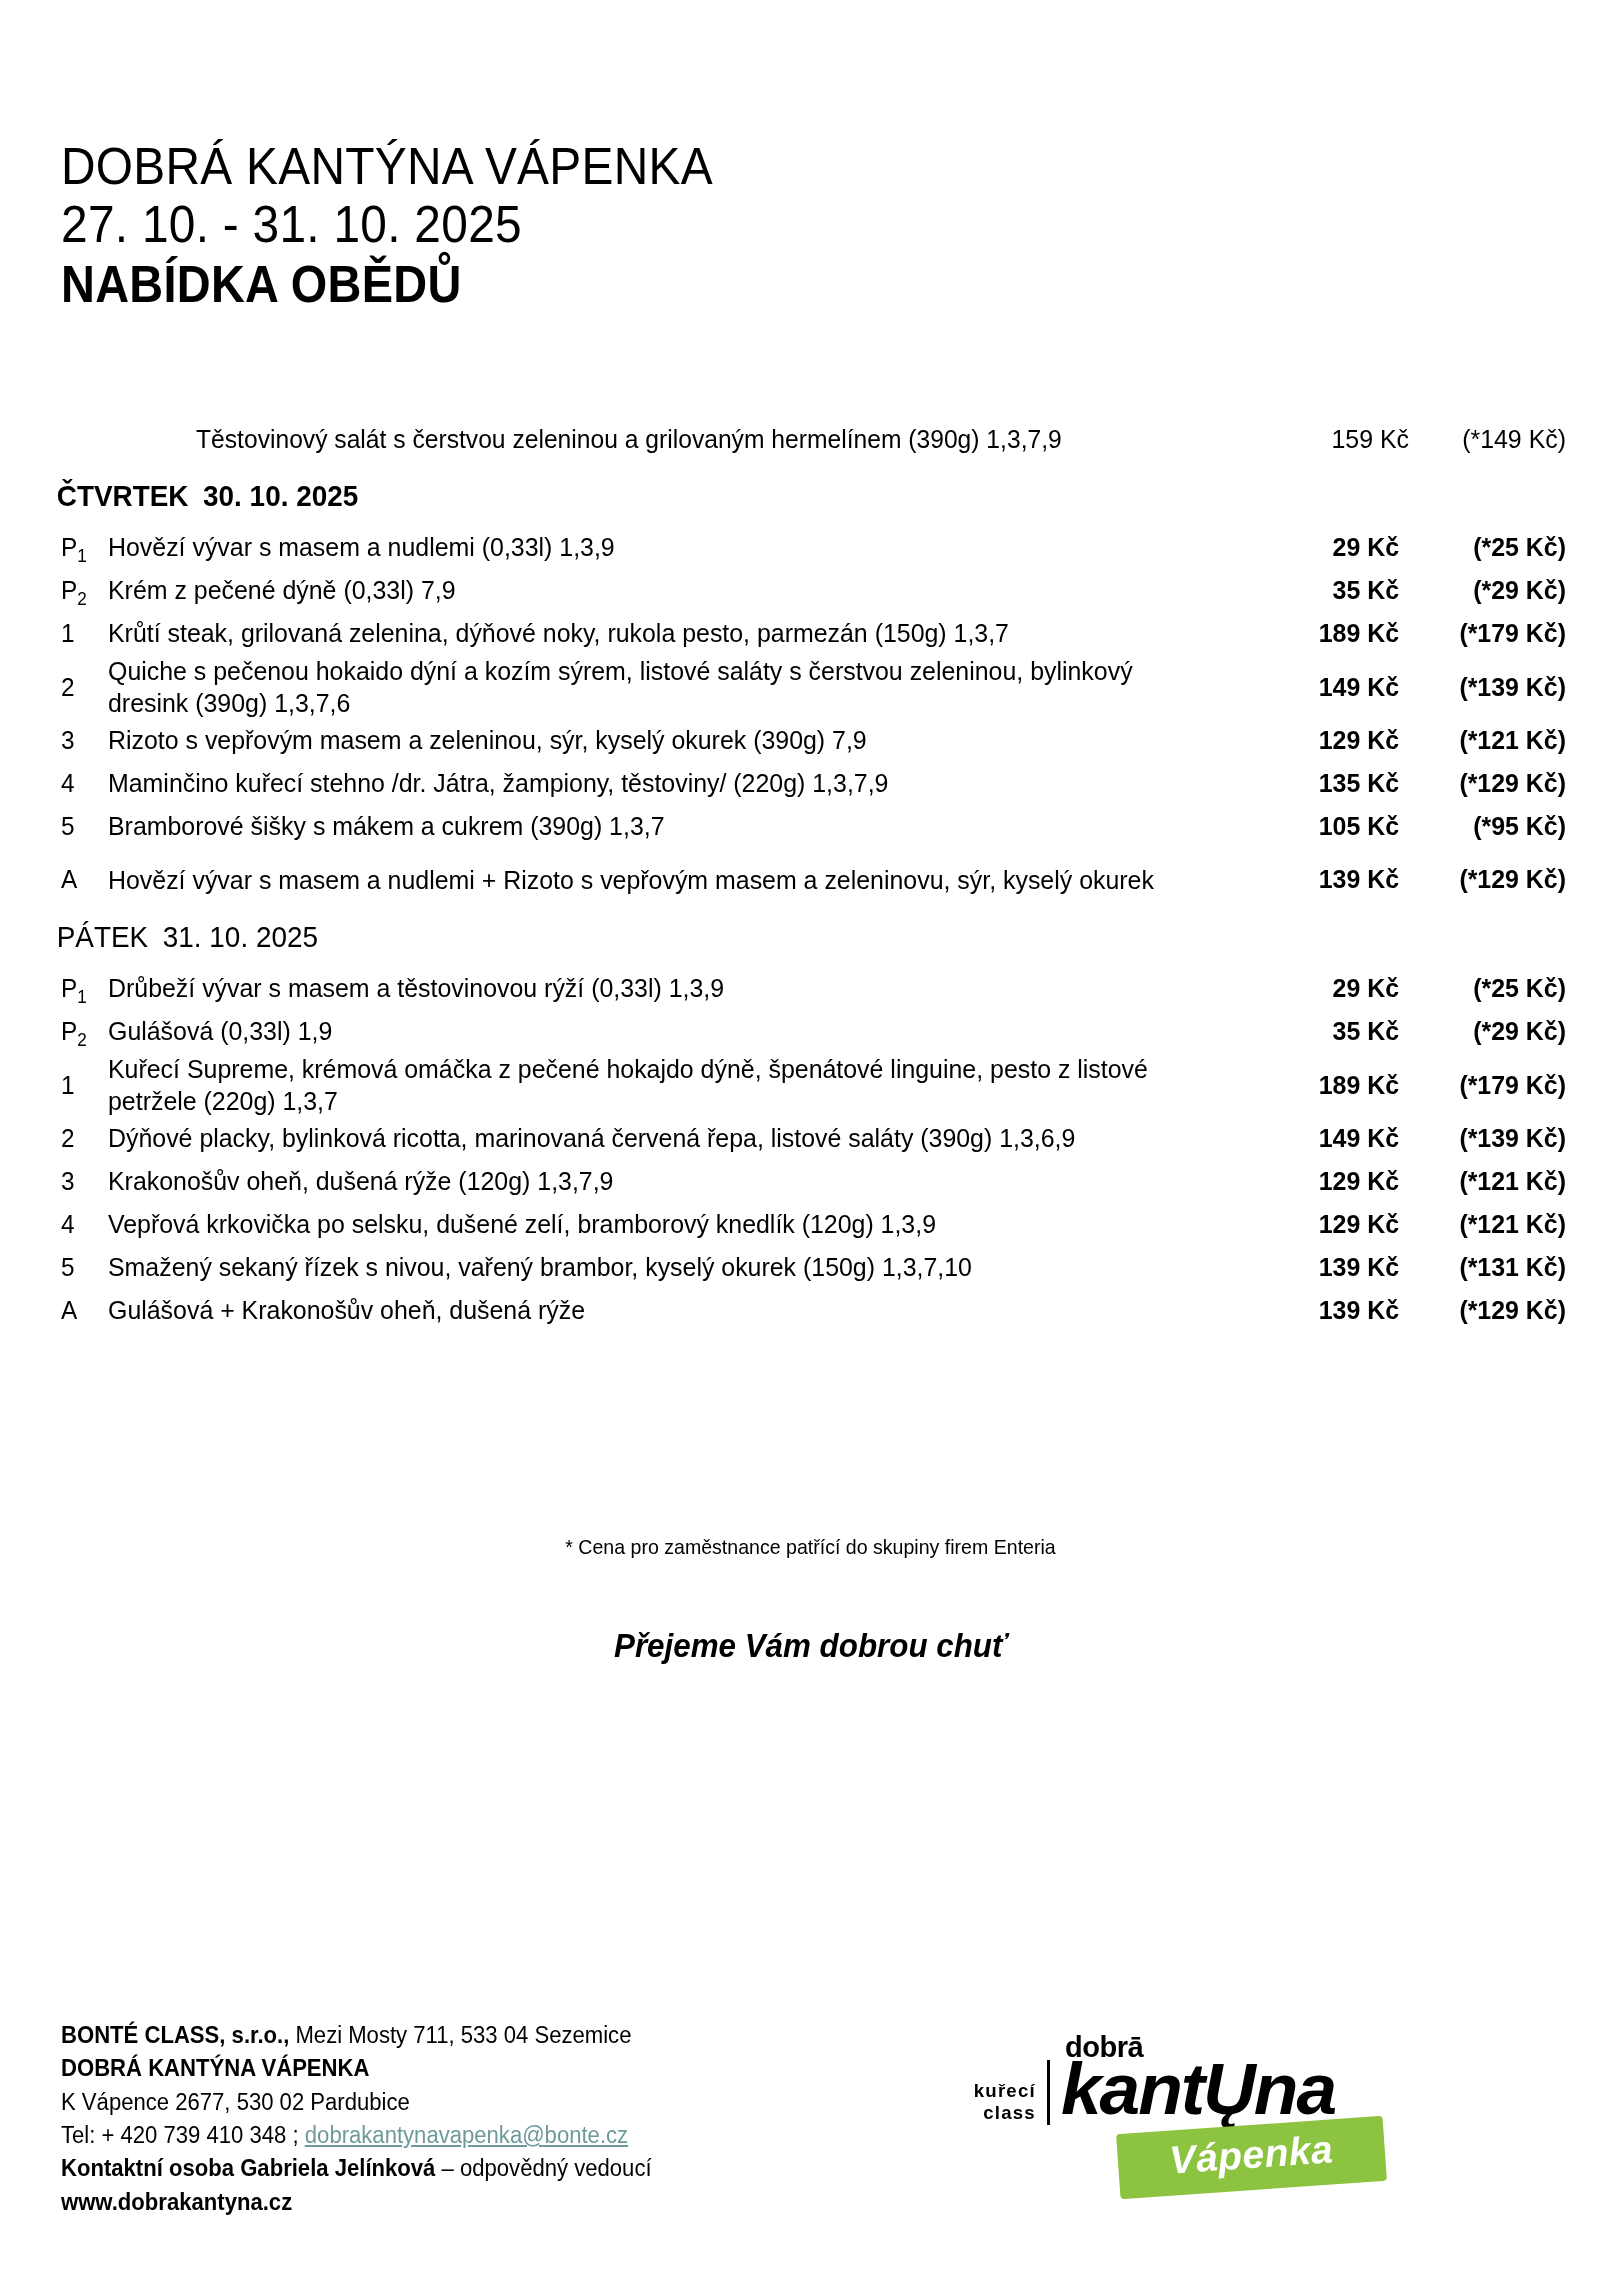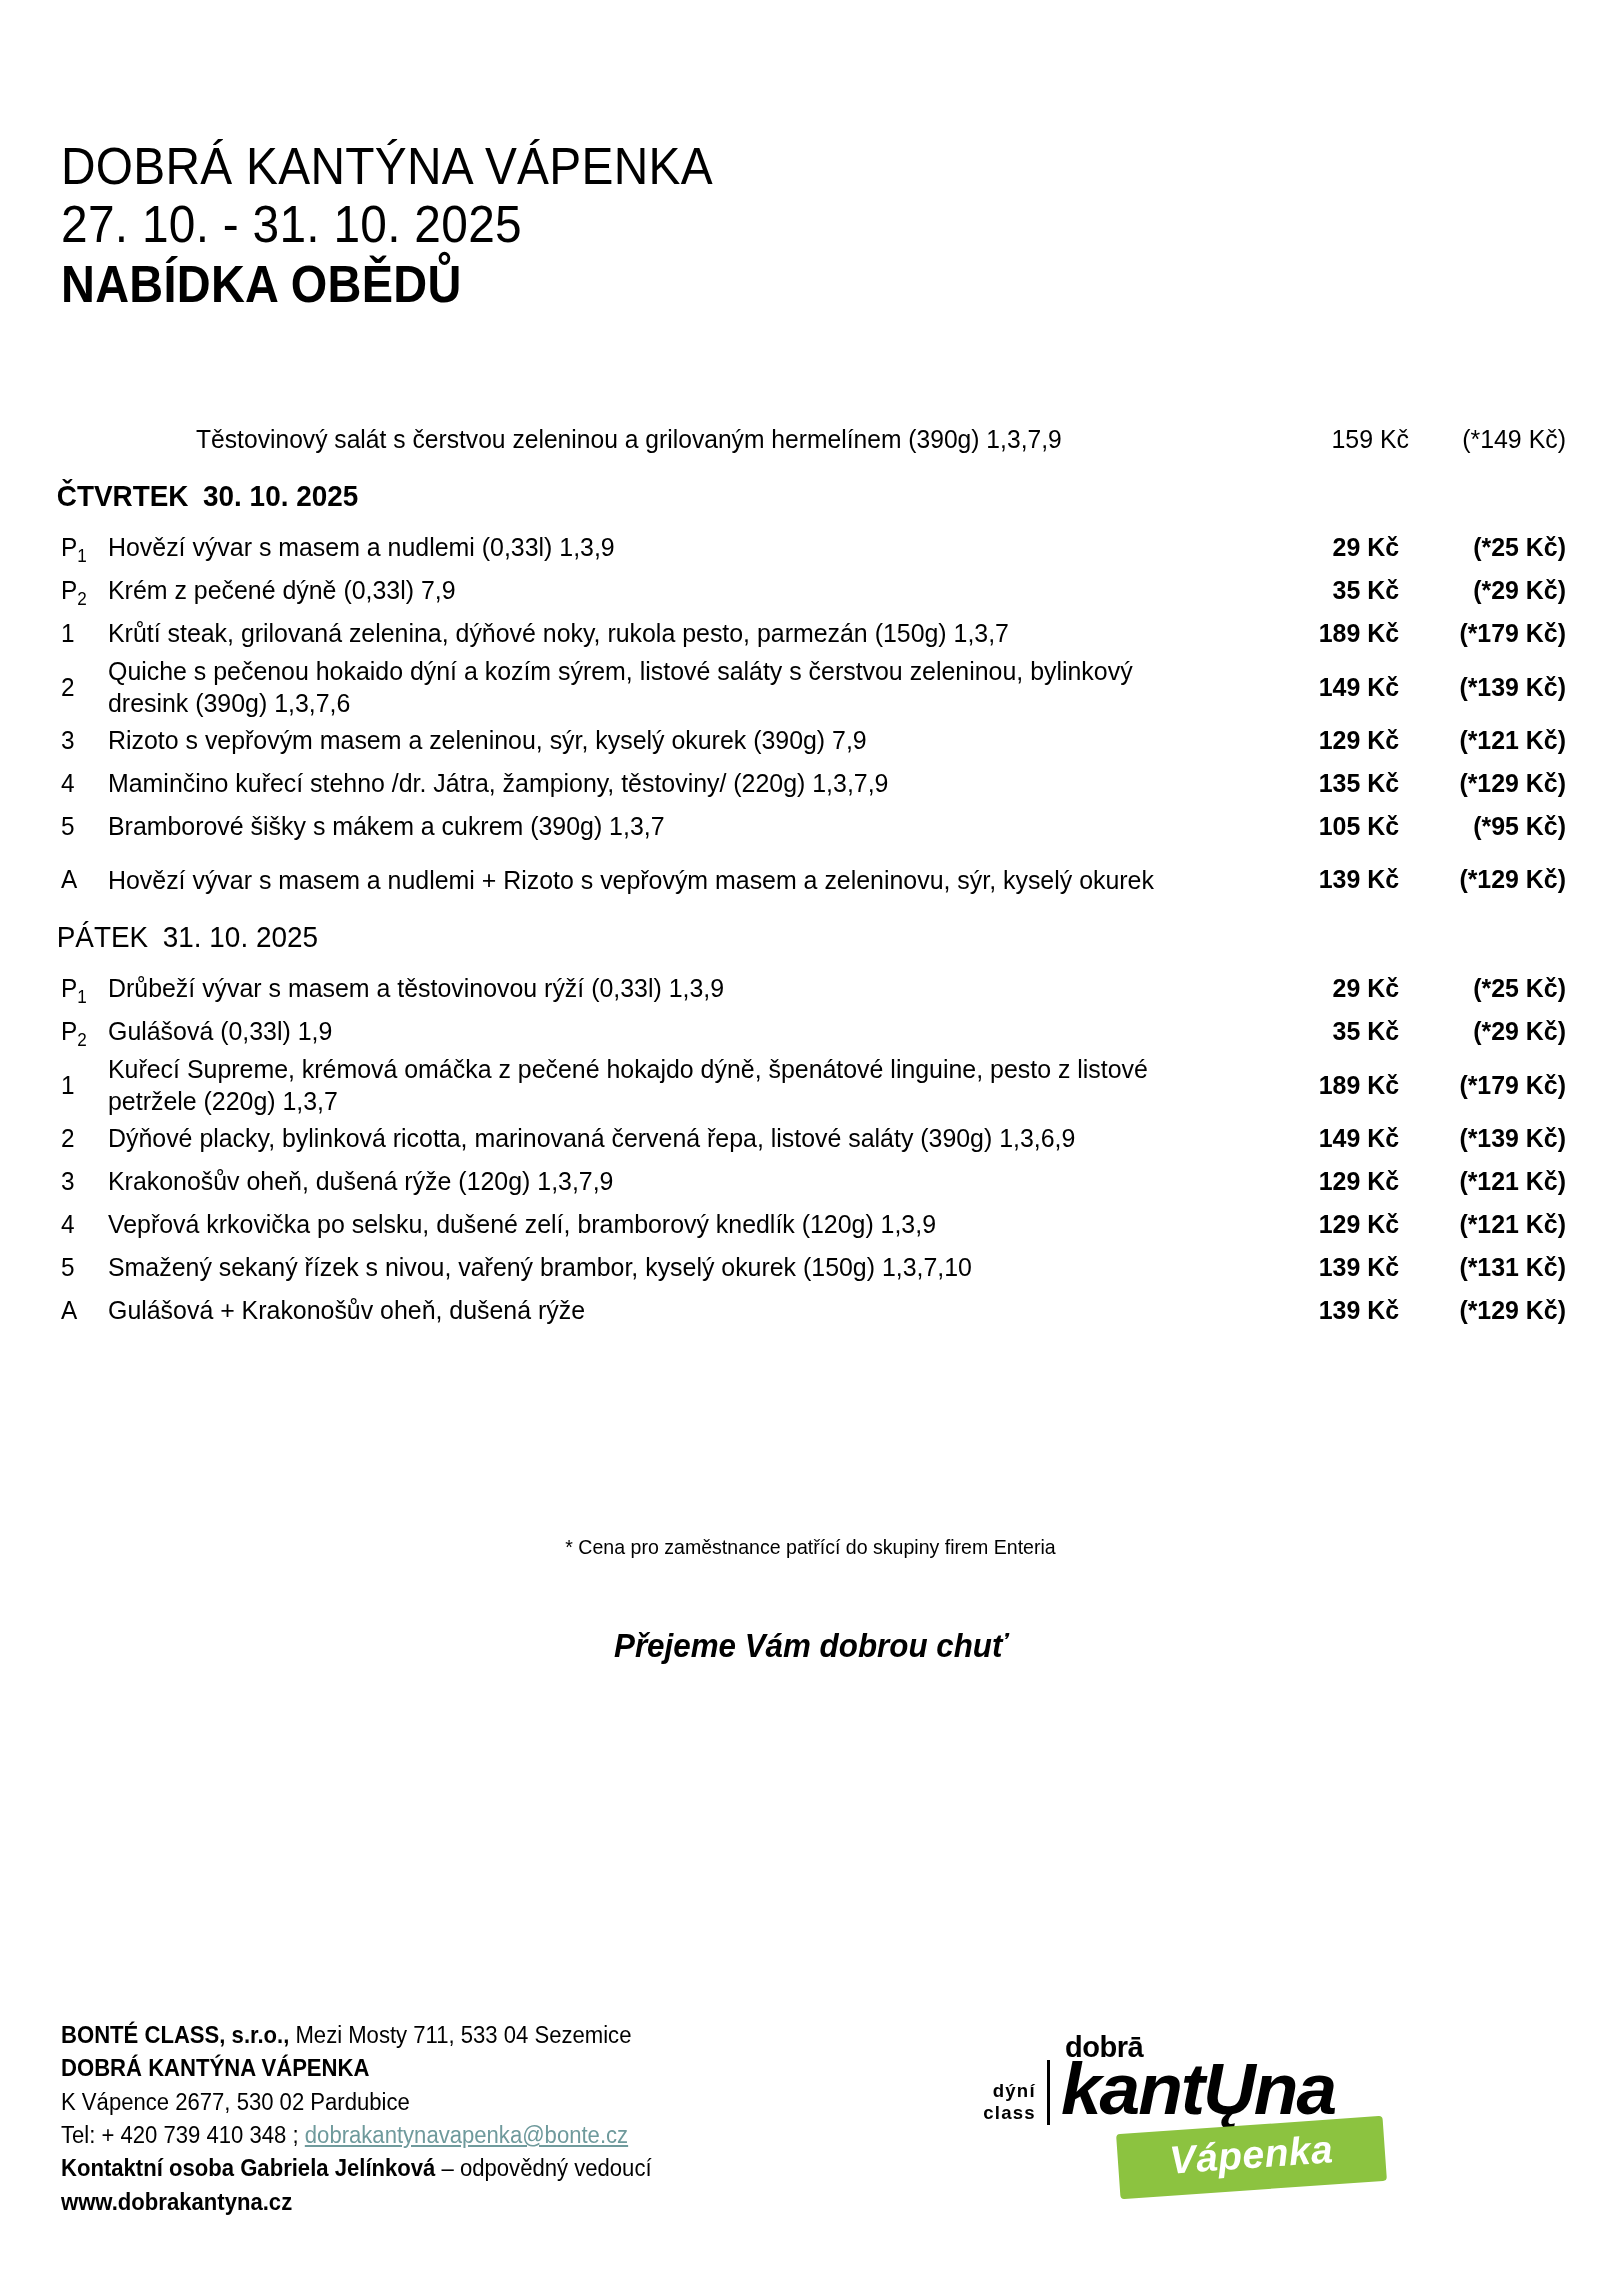--- a/index.html
+++ b/index.html
@@ -389,21 +389,21 @@
         <span>Tel: + 420 739 410 348 ; </span><a class="fmail" href="#">dobrakantynavapenka@bonte.cz</a>
       </div>
       <div>
         <span class="b">Kontaktní osoba Gabriela Jelínková</span><span> – odpovědný vedoucí</span>
       </div>
       <div class="b">www.dobrakantyna.cz</div>
     </div>
 
     <div class="flogo">
       <div class="logo-bonte">
-        <div>dýní</div>
+        <div>kuřecí</div>
         <div>class</div>
       </div>
       <div class="logo-divider"></div>
       <div class="logo-dobra">dobrā</div>
       <div class="logo-kantyna">kantŲna</div>
       <div class="logo-badge">
         <span>Vápenka</span>
       </div>
     </div>
   </div>

